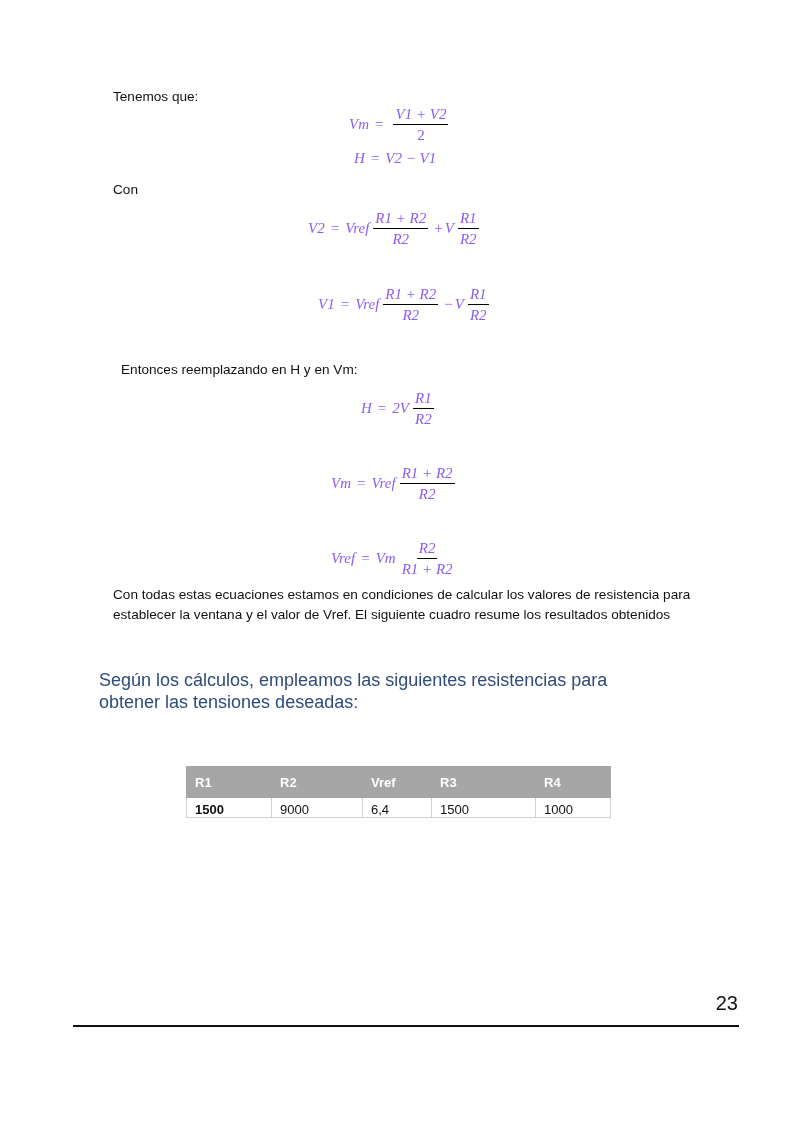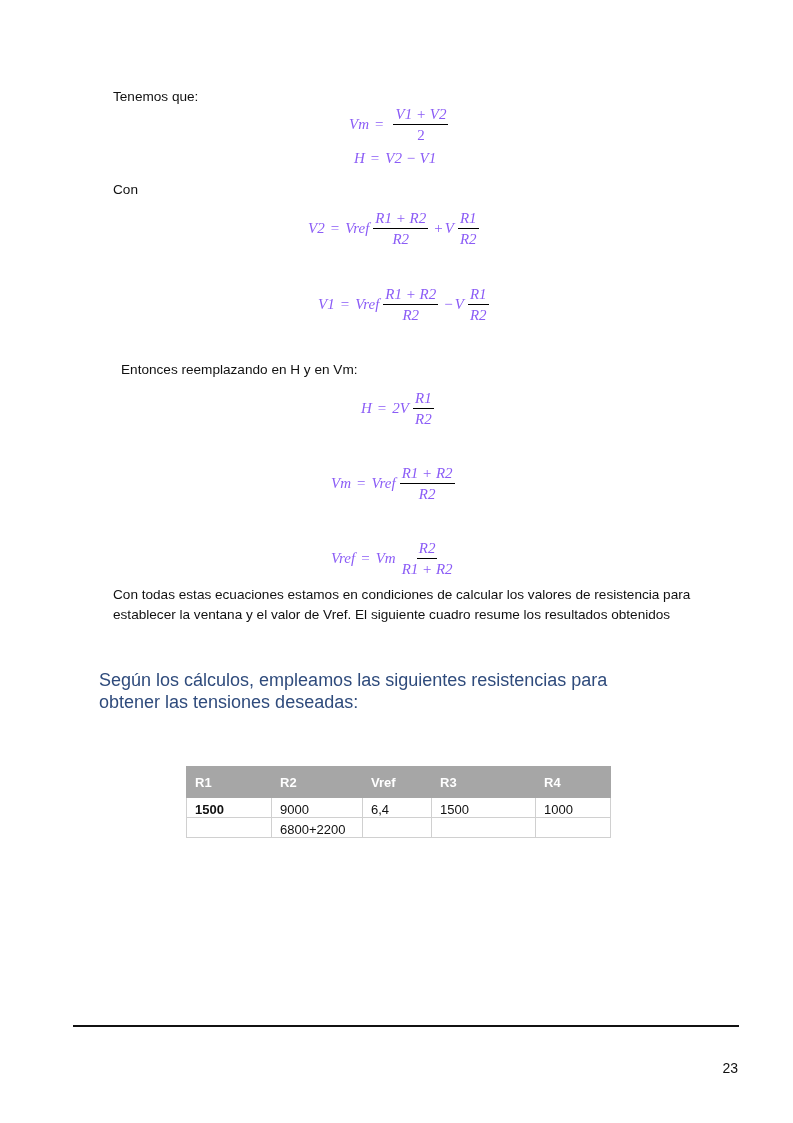--- a/index.html
+++ b/index.html
@@ -12,21 +12,21 @@
   .math .num { font-style:normal; }
   .frac { display:inline-flex; flex-direction:column; align-items:center; margin:0 4px; }
   .frac .n { padding:0 2px; border-bottom:1px solid #000000; line-height:20px; }
   .frac .d { padding:0 2px; line-height:20px; }
   .heading { position:absolute; left:99px; top:669px; width:560px; font-size:18px; line-height:22px; color:#2f4b7c; }
   table { position:absolute; left:186px; top:766px; border-collapse:collapse; font-size:13px; }
   th { background:#a6a6a6; color:#fff; text-align:left; font-weight:bold; height:30px; padding:0 8px; border:1px solid #a6a6a6; }
   td { height:14px; padding:0 8px; border:1px solid #d0d0d0; vertical-align:top; padding-top:4px; box-sizing:border-box; }
   td.bold { font-weight:bold; }
   .rule { position:absolute; left:73px; top:1025px; width:666px; height:2px; background:#111; }
-  .pagenum { position:absolute; right:55px; top:1060px; font-size:14px;text-align:right; }
+  .pagenum { position:absolute; right:55px; top:992px; font-size:20px;text-align:right; }
 </style>
 </head>
 <body>
 
 <div class="p" style="left:113px;top:86px;">Tenemos que:</div>
 
 <div class="math" style="left:349px;top:104px;">
   <span>Vm</span>
   <span class="op">=</span>
   <span class="frac">
@@ -123,24 +123,17 @@
     </tr>
   </thead>
   <tbody>
     <tr>
       <td class="bold">1500</td>
       <td>9000</td>
       <td>6,4</td>
       <td>1500</td>
       <td>1000</td>
     </tr>
-    <tr>
-      <td></td>
-      <td>6800+2200</td>
-      <td></td>
-      <td></td>
-      <td></td>
-    </tr>
   </tbody>
 </table>
 
 <div class="rule"></div>
 <div class="pagenum">23</div>
 
 </body></html>

